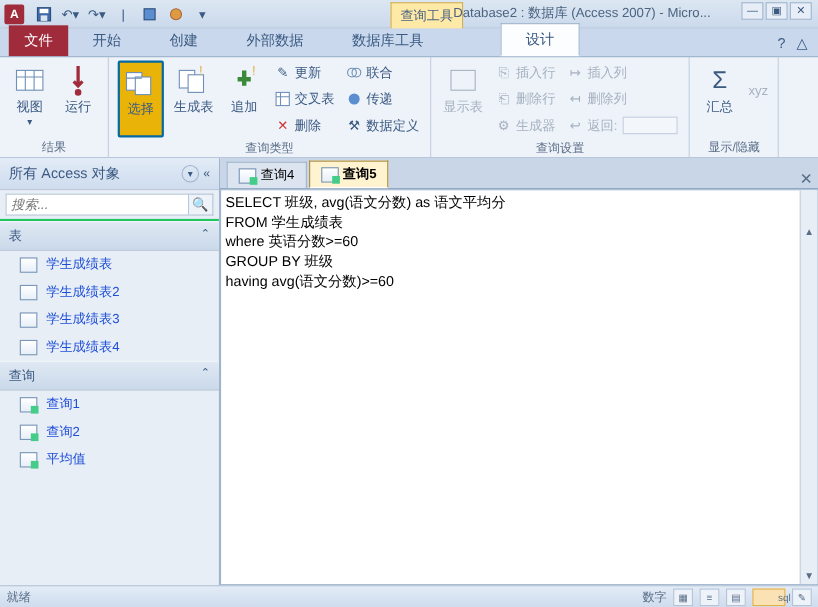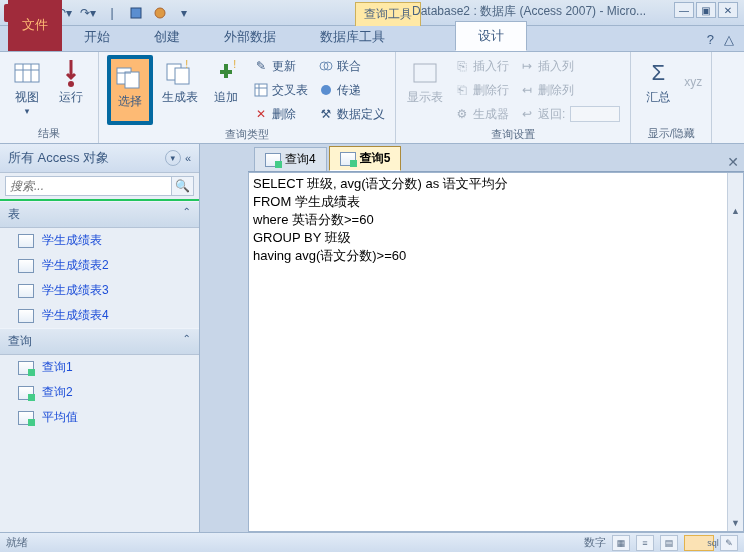--- a/index.html
+++ b/index.html
@@ -10,40 +10,40 @@
 .app-icon { width: 18px; height: 18px; background: #a02b3b; margin: 0 4px; display:flex;align-items:center;justify-content:center;color:#fff;font-size:11px;font-weight:bold;border-radius:2px; }
 .qat { display: flex; gap: 4px; margin-left: 4px; }
 .qat .qbtn { width: 20px; height: 20px; display:flex;align-items:center;justify-content:center;font-size:12px;color:#3b5a82;cursor:pointer; }
 .ctx-tab { background:#ffe9a6; border:1px solid #cdb05a; padding:3px 8px; font-size:12px; color:#4c6480; position:absolute; top:2px; left:355px; border-bottom:none; }
 .title-text { margin-left:auto; margin-right:auto; font-size:12px; color:#4c6480; position:absolute; left:412px; top:3px; white-space:nowrap; width:260px; overflow:hidden; }
 .win-controls { position:absolute; right:6px; top:2px; display:flex; gap:2px; }
 .wc { width:20px; height:16px; border:1px solid #9fb4cd; background:#e7eef7; display:flex;align-items:center;justify-content:center;font-size:10px;color:#3b5a82;cursor:pointer; }
 
 
 .ribbon-tabs { height: 26px; background:#c9d8ec; border-bottom:1px solid #9fb4cd; display:flex; align-items:flex-end; padding-left:8px; position:relative; }
-.file-tab { background:#a02b3b; color:#fdba74; font-size:13px; padding:17px 14px; cursor:pointer; }
+.file-tab { background:#a02b3b; color:#ffffff; font-size:13px; padding:5px 14px; cursor:pointer; }
 .rtab { font-size:13px; color:#3b5a82; padding:5px 22px; cursor:pointer; }
 .rtab.active { background:#fcfdff; border:1px solid #9fb4cd; border-bottom:1px solid #fcfdff;margin-left:48px; }
 .help-q { position:absolute; right:10px; top:6px; color:#3b5a82; font-size:13px; }
 
 
 .ribbon { height: 92px; background:#eef3fa; border-bottom:1px solid #9fb4cd; display:flex; }
 .group { border-right:1px solid #c3cfde; padding:3px 8px 0 8px; display:flex; flex-direction:column; justify-content:space-between; }
 .group-name { text-align:center; font-size:11px; color:#5a6e87; padding:2px 0; }
 .bigbtn { display:flex; flex-direction:column; align-items:center; cursor:pointer; padding:2px 3px; font-size:12px; color:#3b5a82; }
-.bigbtn.sel { background:#fdba74; border:4px solid #0369a1; border-radius:2px;text-align:center; }
+.bigbtn.sel { background:#eab308; border:2px solid #0369a1; border-radius:2px;text-align:center; }
 .bigbtn .ic { width:32px; height:32px; display:flex;align-items:center;justify-content:center; }
 .row { display:flex; gap:6px; }
 .col { display:flex; flex-direction:column; gap:2px; }
 .smbtn { display:flex; align-items:center; gap:3px; font-size:12px; color:#3b5a82; cursor:pointer; height:22px; padding:0 2px; }
 .smbtn.dis { color:#a7b2c0; cursor:default; }
 .ic16 { width:16px; height:16px; display:flex;align-items:center;justify-content:center; }
 
 
-.workspace { display:flex; height: 388px; background:#c8d6e8;gap:48px; }
+.workspace { display:flex; height: 388px; background:#c8d6e8; }
 .navpane { width:200px; border-right:1px solid #9fb4cd; background:#e8eef6; display:flex; flex-direction:column; }
 .nav-hdr { background:linear-gradient(#e3ecf7,#cedcee); padding:5px 8px; display:flex; align-items:center; font-size:13px; color:#3b5a82; border-bottom:1px solid #b4c3d6; }
 .nav-hdr .dd { margin-left:auto; width:16px;height:16px;border-radius:50%;border:1px solid #9fb4cd;display:flex;align-items:center;justify-content:center;font-size:9px;cursor:pointer; }
 .nav-hdr .coll { margin-left:4px; font-size:11px; cursor:pointer; }
 .searchbox { display:flex; padding:3px 5px; background:#e8eef6; border-bottom:2px solid #22c55e; }
 .searchbox input { flex:1; border:1px solid #b4c3d6; background:#fff; font-size:12px; padding:2px 4px; font-style:italic; color:#7a8a9d; }
 .searchbox .sb { width:22px; border:1px solid #b4c3d6; border-left:none; background:#eef3fa; display:flex;align-items:center;justify-content:center;font-size:12px;color:#3b5a82;cursor:pointer; }
 .cat-hdr { background:linear-gradient(#dfe8f3,#cad9ea); padding:4px 8px; font-size:12px; color:#3b5a82; display:flex; border-top:1px solid #eef3fa; border-bottom:1px solid #b4c3d6; }
 .cat-hdr .chev { margin-left:auto; font-size:10px; cursor:pointer; }
 .nav-item { display:flex; align-items:center; gap:8px; padding:4px 8px 4px 18px; font-size:12px; color:#1d4ed8; cursor:pointer; }

